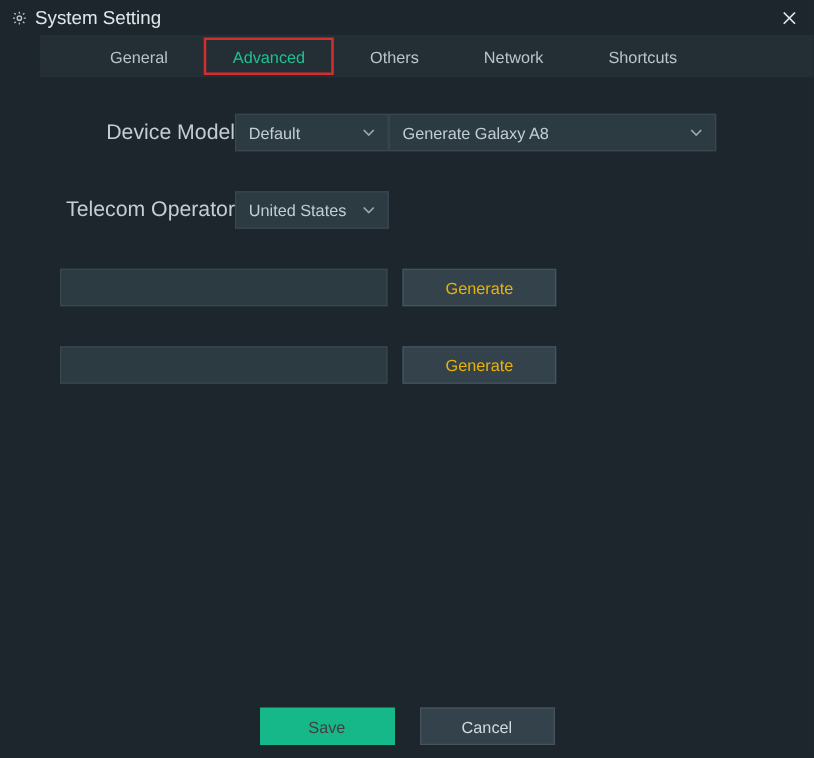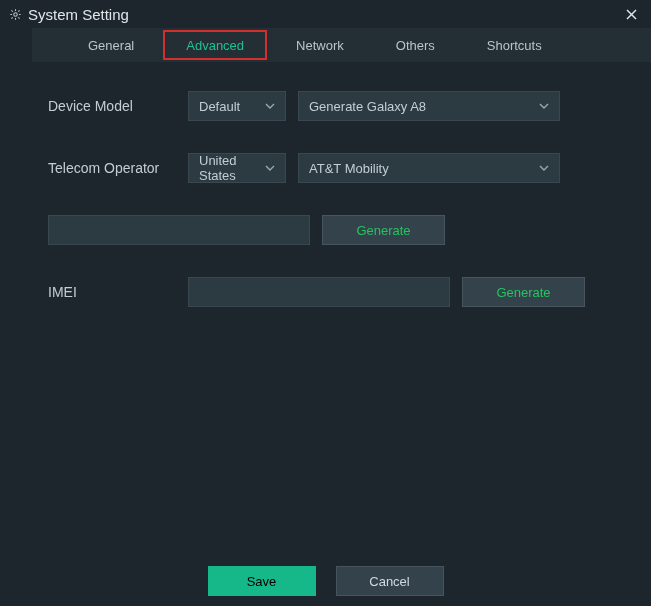--- a/index.html
+++ b/index.html
@@ -72,54 +72,55 @@
   }
   .row {
     display: flex;
     align-items: center;
     height: 32px;
     margin-bottom: 30px;
   }
   .row .label {
     width: 140px;
     color: #c2ced4;
-    font-size: 14px;
+    font-size: 17px;
+    text-align: right;
   }
   .select {
     height: 30px;
     background: #2c3a42;
     border: 1px solid #3a4750;
     display: flex;
     align-items: center;
     padding: 0 10px;
     color: #c2ced4;
     cursor: pointer;
     position: relative;
   }
   .select .chev {
     margin-left: auto;
   }
-  .sel-small { width: 98px; margin-right: 12px; }
+  .sel-small { width: 123px; margin-right: 0; }
   .sel-large { width: 262px; }
   .textin {
     height: 30px;
     width: 262px;
     background: #2c3a42;
     border: 1px solid #3a4750;
     color: #c2ced4;
     padding: 0 8px;
     outline: none;
   }
   .genbtn {
     height: 30px;
     width: 123px;
     margin-left: 12px;
     background: #34424b;
     border: 1px solid #45545d;
-    color: #22c55e;
+    color: #eab308;
     display: flex;
     align-items: center;
     justify-content: center;
     cursor: pointer;
   }
   .footer {
     position: absolute;
     left: 0; right: 0; bottom: 0;
     height: 50px;
     display: flex;
@@ -133,21 +134,21 @@
     height: 30px;
     display: flex;
     align-items: center;
     justify-content: center;
     cursor: pointer;
     font-size: 13px;
     border: 1px solid transparent;
   }
   .btn-save {
     background: #16b88a;
-    color: #000000;
+    color: #404040;
   }
   .btn-cancel {
     background: #34424b;
     border: 1px solid #45545d;
     color: #d0dadf;
     text-align: center;
   }
   svg { display: block; }
 </style>
 </head>
@@ -165,22 +166,22 @@
     <svg width="11" height="11" viewBox="0 0 11 11" stroke="#e0e7ea" stroke-width="1.4">
       <line x1="1" y1="1" x2="10" y2="10"></line>
         <line x1="10" y1="1" x2="1" y2="10"></line>
     </svg>
   </span>
 </div>
 
 <div class="tabs">
   <div class="tab">General</div>
   <div class="tab active highlighted">Advanced</div>
+  <div class="tab">Others</div>
   <div class="tab">Network</div>
-  <div class="tab">Others</div>
   <div class="tab">Shortcuts</div>
 </div>
 
 <div class="content">
 
   <div class="row">
     <div class="label">Device Model</div>
     <div class="select sel-small">
       <span>Default</span>
       <span class="chev">
@@ -202,37 +203,28 @@
   <div class="row">
     <div class="label">Telecom Operator</div>
     <div class="select sel-small">
       <span>United States</span>
       <span class="chev">
         <svg width="10" height="6" viewBox="0 0 10 6" fill="none" stroke="#9aa8b0" stroke-width="1.4">
             <polyline points="1,1 5,5 9,1"></polyline>
           </svg>
       </span>
     </div>
-    <div class="select sel-large">
-      <span>AT&amp;T Mobility</span>
-      <span class="chev">
-        <svg width="10" height="6" viewBox="0 0 10 6" fill="none" stroke="#9aa8b0" stroke-width="1.4">
-            <polyline points="1,1 5,5 9,1"></polyline>
-          </svg>
-      </span>
-    </div>
   </div>
 
   <div class="row">
     <input class="textin" type="text" value="" style="">
     <div class="genbtn">Generate</div>
   </div>
 
   <div class="row">
-    <div class="label">IMEI</div>
     <input class="textin" type="text" value="" style="">
     <div class="genbtn">Generate</div>
   </div>
 
 </div>
 
 <div class="footer">
   <div class="btn btn-save">Save</div>
   <div class="btn btn-cancel">Cancel</div>
 </div>

